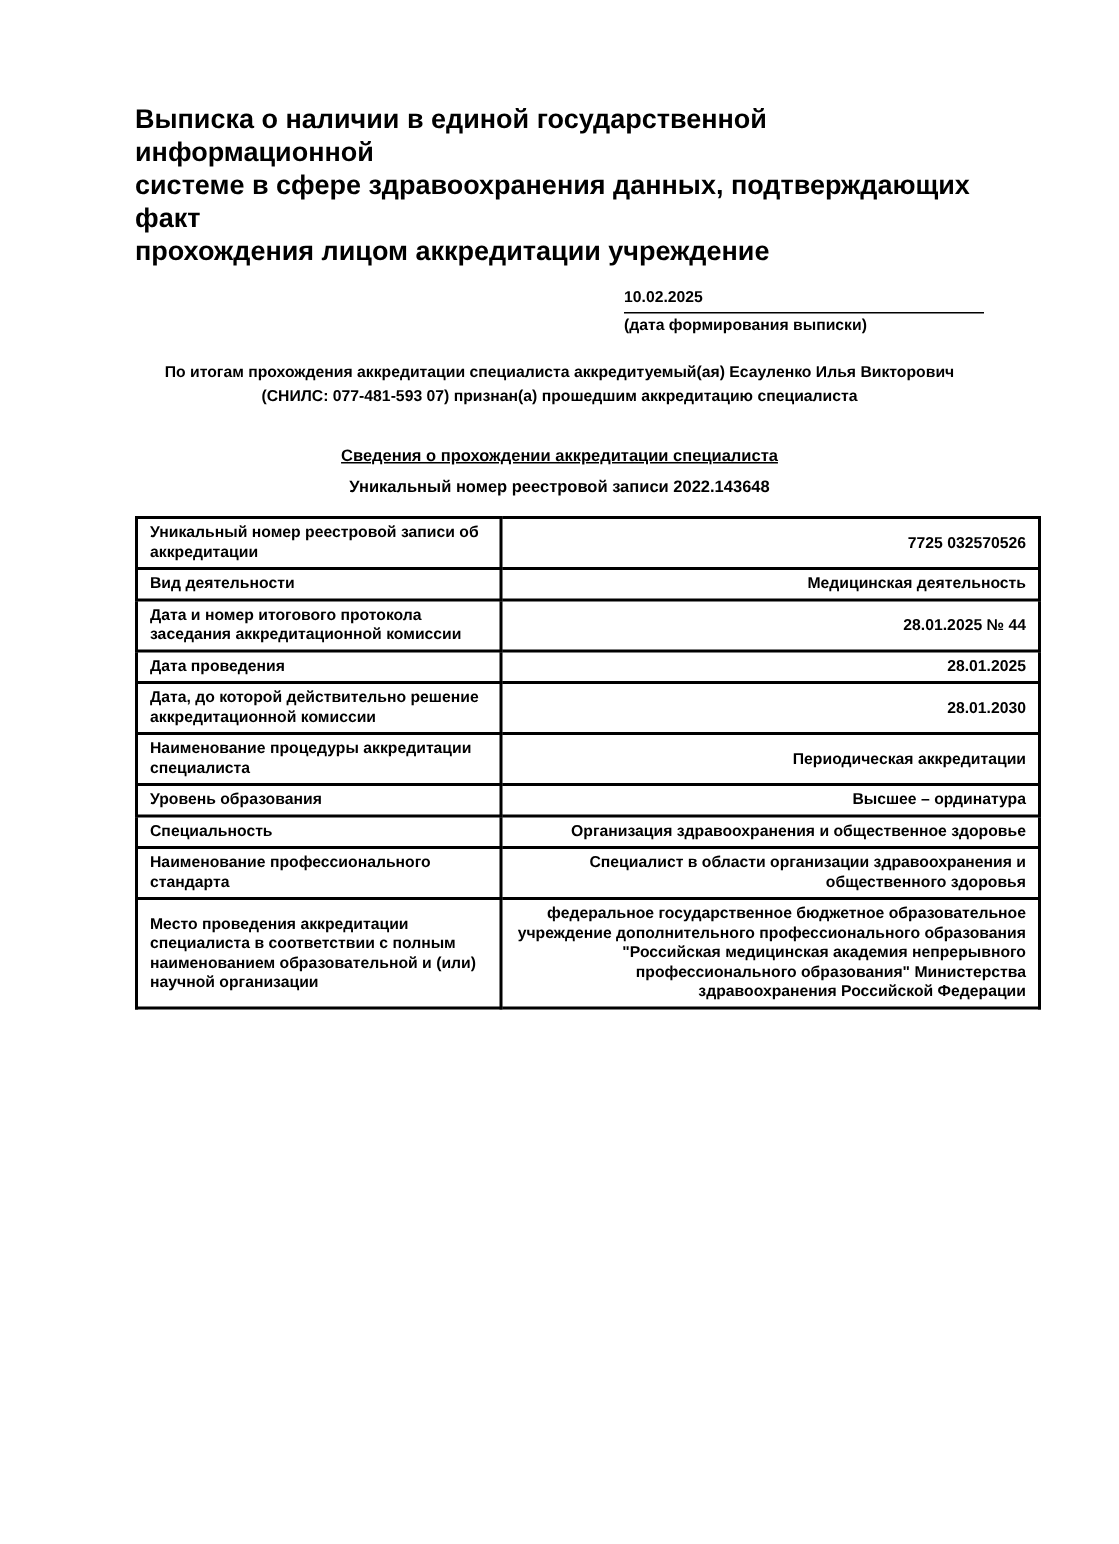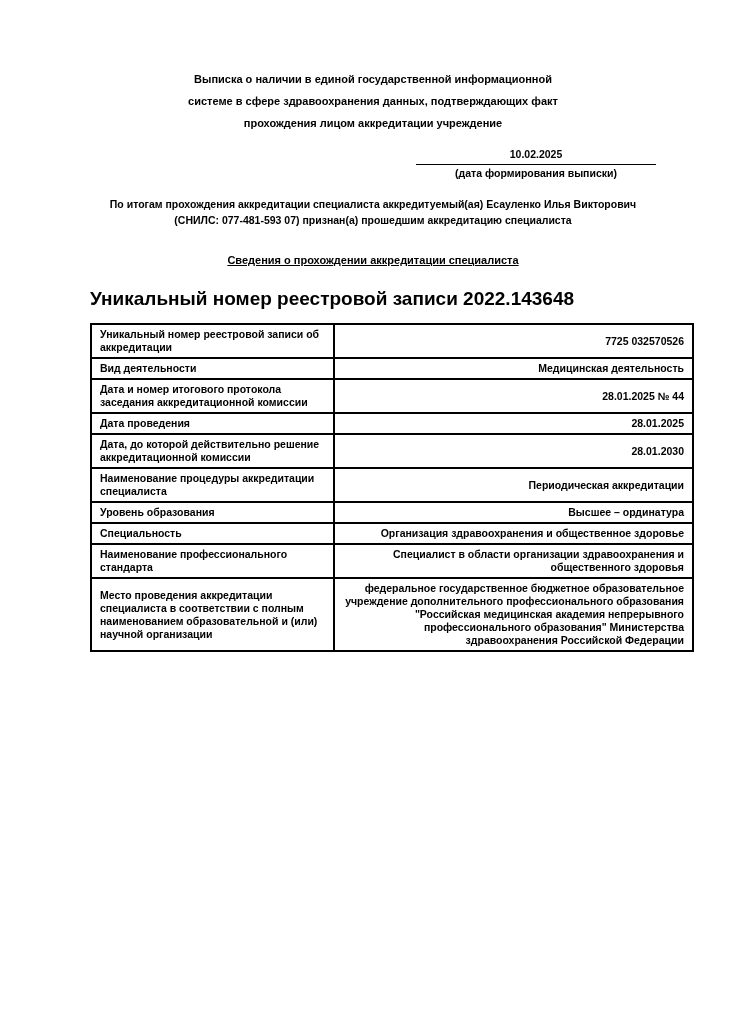--- a/index.html
+++ b/index.html
@@ -16,28 +16,27 @@
     box-sizing: border-box;
     overflow: hidden;
   }
   .page {
     box-sizing: border-box;
     width: 746px;
     height: 1029px;
     padding: 68px 90px 0 90px;
   }
   .doc-title {
-    text-align: center;
-    font-size: 11px;
+    text-align: left;
+    font-size: 18px;
     line-height: 22px;
   }
   .date-block {
     width: 240px;
     margin: 14px 0 16px auto;
-    text-align: center;
     font-size: 10.5px;
     line-height: 13px;
   }
   .date-value {
     display: block;
     padding-bottom: 3px;
     border-bottom: 1.5px solid #000;
   }
   .date-caption {
     display: block;
@@ -49,22 +48,23 @@
     font-size: 10.5px;
     line-height: 16px;
   }
   .section-heading {
     margin-top: 26px;
     text-align: center;
     font-size: 11px;
     text-decoration: underline;
   }
   .registry-heading {
-    margin-top: 22px;
-    font-size: 19px;
+    margin-top: 9px;
+    text-align: center;
+    font-size: 11px;
   }
   table.acc-table {
     margin-top: 13px;
     width: 566px;
     border-collapse: collapse;
     table-layout: fixed;
     font-size: 10.5px;
     line-height: 13px;
   }
   table.acc-table td {

